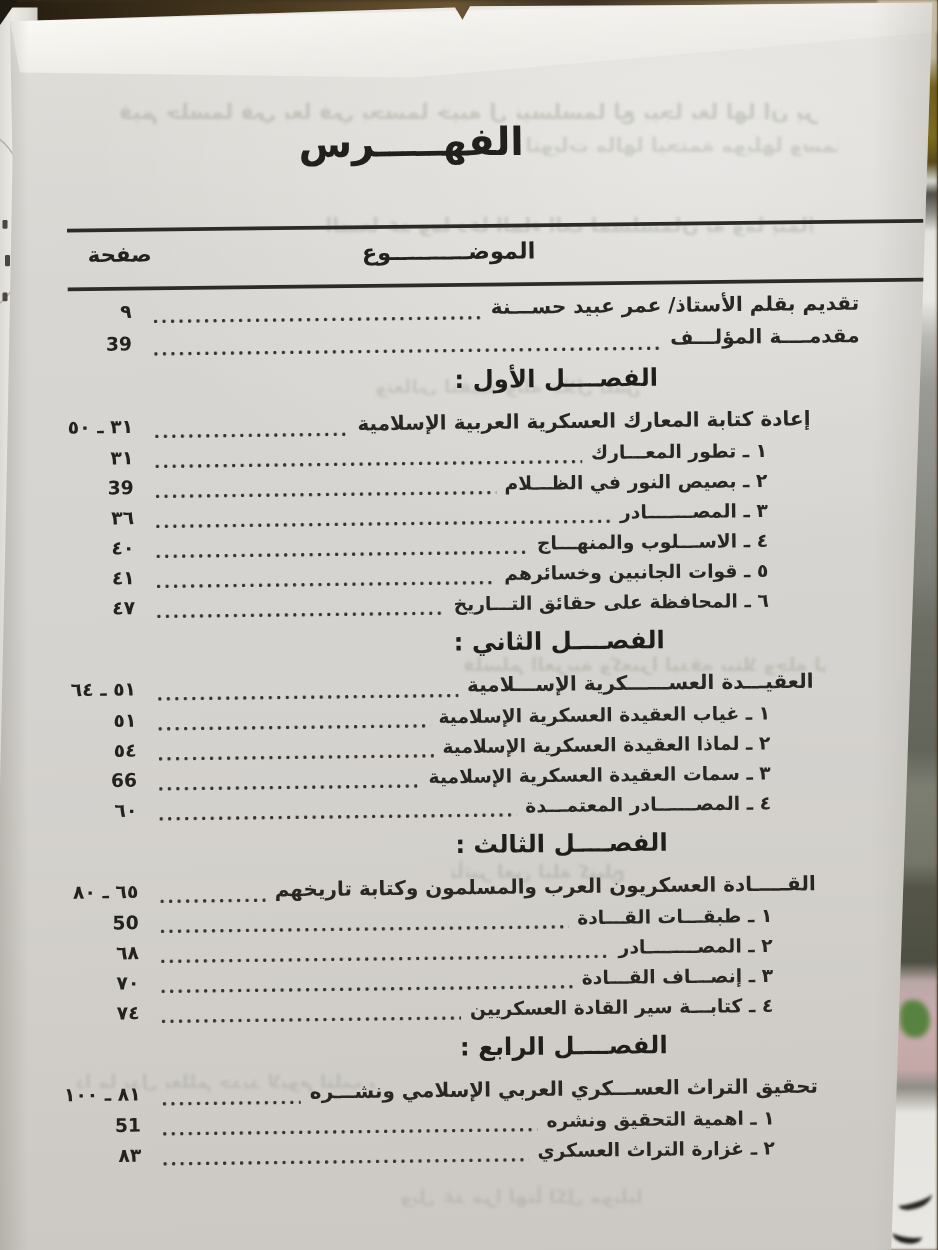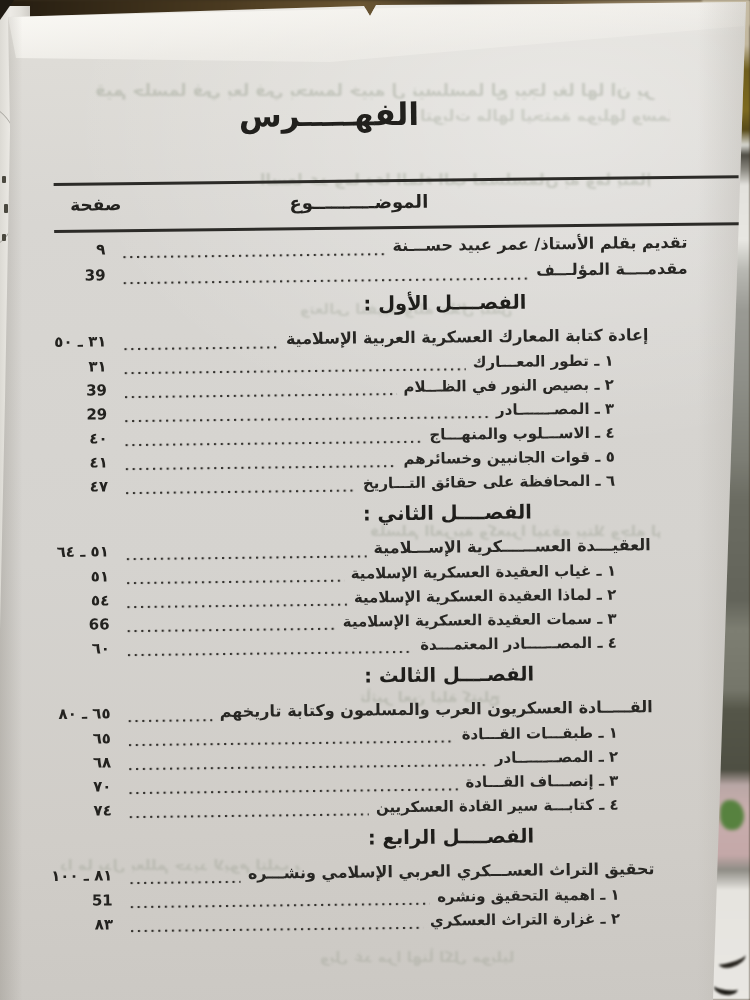--- a/index.html
+++ b/index.html
@@ -192,21 +192,21 @@
             <span class="num">٣١</span>
           </div>
           <div class="row sub">
             <span class="label">٢ ـ بصيص النور في الظـــلام</span>
             <span class="dots"></span>
             <span class="num">39</span>
           </div>
           <div class="row sub">
             <span class="label">٣ ـ المصـــــــادر</span>
             <span class="dots"></span>
-            <span class="num">29</span>
+            <span class="num">٣٦</span>
           </div>
           <div class="row sub">
             <span class="label">٤ ـ الاســـلوب والمنهـــاج</span>
             <span class="dots"></span>
             <span class="num">٤٠</span>
           </div>
           <div class="row sub">
             <span class="label">٥ ـ قوات الجانبين وخسائرهم</span>
             <span class="dots"></span>
             <span class="num">٤١</span>
@@ -244,21 +244,21 @@
           </div>
           <div class="chapter">الفصــــل الثالث :</div>
           <div class="row main">
             <span class="label">القـــــادة العسكريون العرب والمسلمون وكتابة تاريخهم</span>
             <span class="dots"></span>
             <span class="num">٦٥ ـ ٨٠</span>
           </div>
           <div class="row sub">
             <span class="label">١ ـ طبقـــات القـــادة</span>
             <span class="dots"></span>
-            <span class="num">٦٥</span>
+            <span class="num">50</span>
           </div>
           <div class="row sub">
             <span class="label">٢ ـ المصــــــــادر</span>
             <span class="dots"></span>
             <span class="num">٦٨</span>
           </div>
           <div class="row sub">
             <span class="label">٣ ـ إنصـــاف القـــادة</span>
             <span class="dots"></span>
             <span class="num">٧٠</span>

